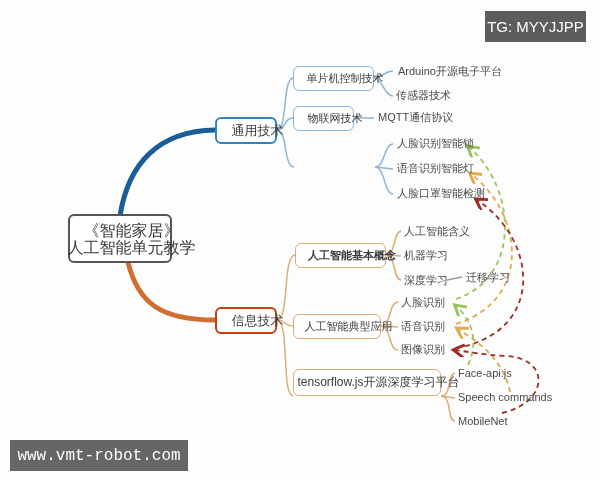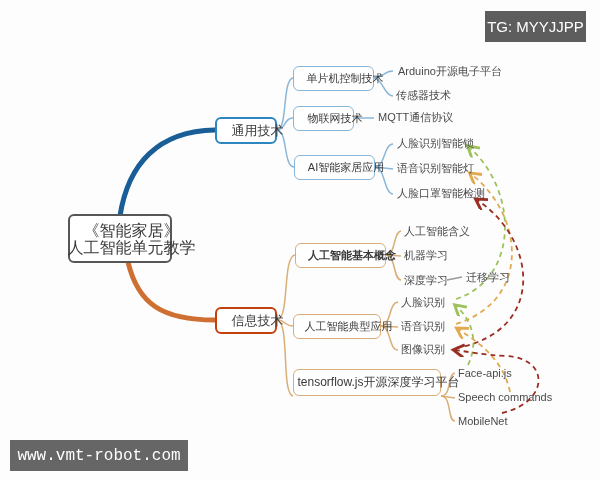--- a/index.html
+++ b/index.html
@@ -93,21 +93,20 @@
       <div>《智能家居》</div>
       <div>人工智能单元教学</div>
     </div>
   </div>
 
   <div class="node lv2-blue" style="left:215px;top:117px;width:62px;height:27px;">通用技术</div>
   <div class="node lv2-dark" style="left:215px;top:307px;width:62px;height:27px;">信息技术</div>
 
   <div class="node lv3-blue" style="left:293px;top:66px;width:81px;height:25px;">单片机控制技术</div>
   <div class="node lv3-blue" style="left:293px;top:106px;width:61px;height:25px;">物联网技术</div>
-  <div class="node lv3-blue" style="left:294px;top:155px;width:81px;height:25px;">AI智能家居应用</div>
 
   <div class="node lv3-orange" style="left:295px;top:243px;width:91px;height:25px;font-weight:bold;">人工智能基本概念</div>
   <div class="node lv3-orange" style="left:293px;top:314px;width:88px;height:25px;">人工智能典型应用</div>
   <div class="node lv3-orange" style="left:293px;top:369px;width:148px;height:27px;font-size:12px;">tensorflow.js开源深度学习平台</div>
 
   <div class="leaf" style="left:398px;top:65px;">Arduino开源电子平台</div>
   <div class="leaf" style="left:396px;top:89px;">传感器技术</div>
   <div class="leaf" style="left:378px;top:111px;">MQTT通信协议</div>
   <div class="leaf" style="left:397px;top:137px;">人脸识别智能锁</div>
   <div class="leaf" style="left:397px;top:162px;">语音识别智能灯</div>

